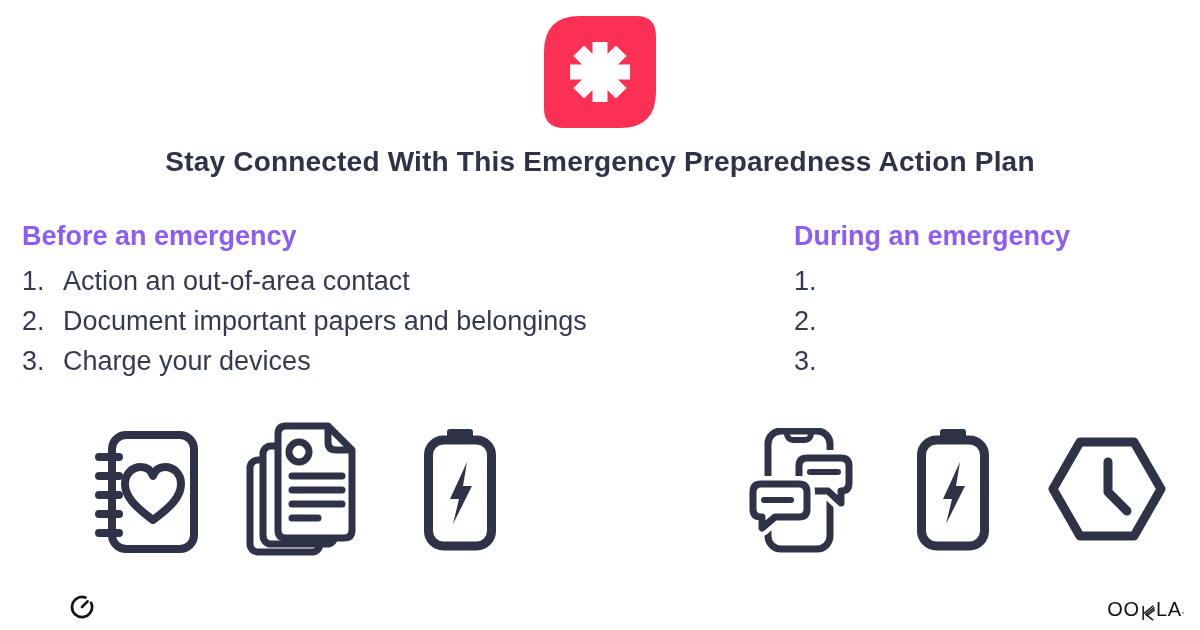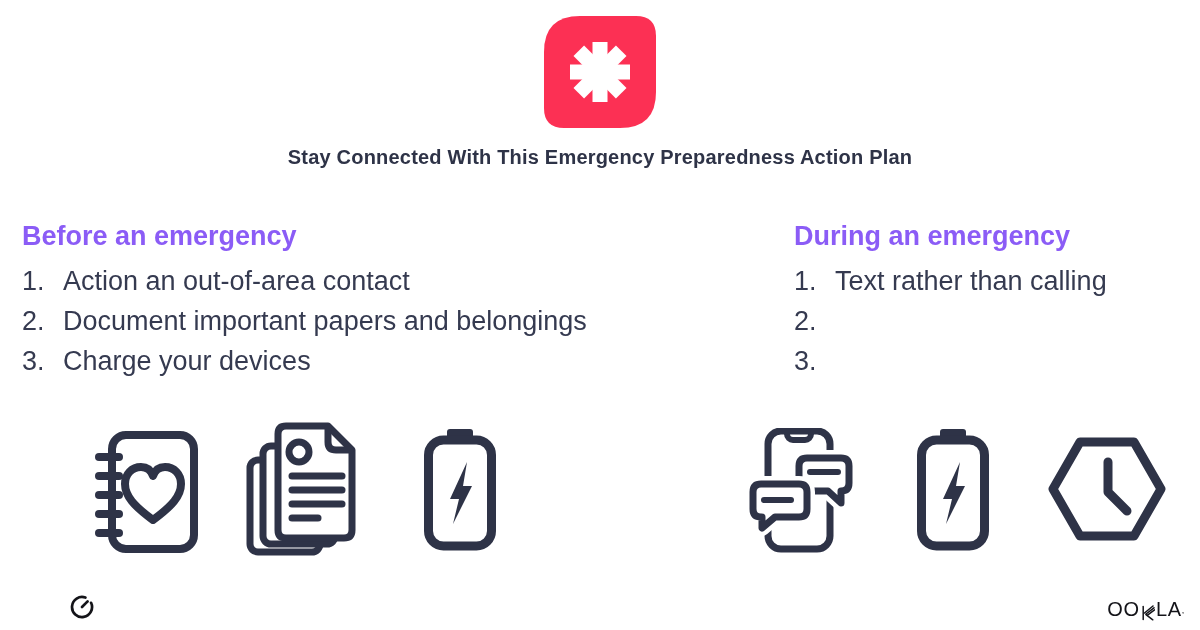--- a/index.html
+++ b/index.html
@@ -5,21 +5,21 @@
   html,body{margin:0;padding:0;background:#fff;}
   .canvas{
     position:relative;width:1200px;height:630px;background:#ffffff;
     font-family:"Liberation Sans", sans-serif;color:#2E3347;overflow:hidden;
   }
   
   .hero{position:absolute;left:544px;top:15px;width:112px;height:114px;}
   
   .title{
     position:absolute;left:0;top:146px;width:1200px;margin:0;
-    text-align:center;font-size:20px;font-weight:bold;color:#2E3347;letter-spacing:.2px;
+    text-align:center;font-size:28px;font-weight:bold;color:#2E3347;letter-spacing:.2px;
   }
   
   .col{position:absolute;top:220px;}
   .col-left{left:22px;width:690px;}
   .col-right{left:775px;width:420px;margin-left:19px;}
   .col h2{margin:0 0 9px 0;font-size:27px;font-weight:bold;line-height:32px;color:#8b5cf6;}
   .row{display:flex;font-size:27px;line-height:40px;color:#353A50;}
   .num{width:41px;flex-shrink:0;}
   
   .icon-abs{position:absolute;}
@@ -69,21 +69,20 @@
     <div class="row">
       <span class="num">3.</span>
       <span>Charge your devices</span>
     </div>
   </section>
 
   <section class="col col-right">
     <h2>During an emergency</h2>
     <div class="row">
       <span class="num">1.</span>
-      <span>Text rather than calling</span>
     </div>
     <div class="row">
       <span class="num">2.</span>
     </div>
     <div class="row">
       <span class="num">3.</span>
     </div>
   </section>
 
   <div class="icon-abs i-notebook">

